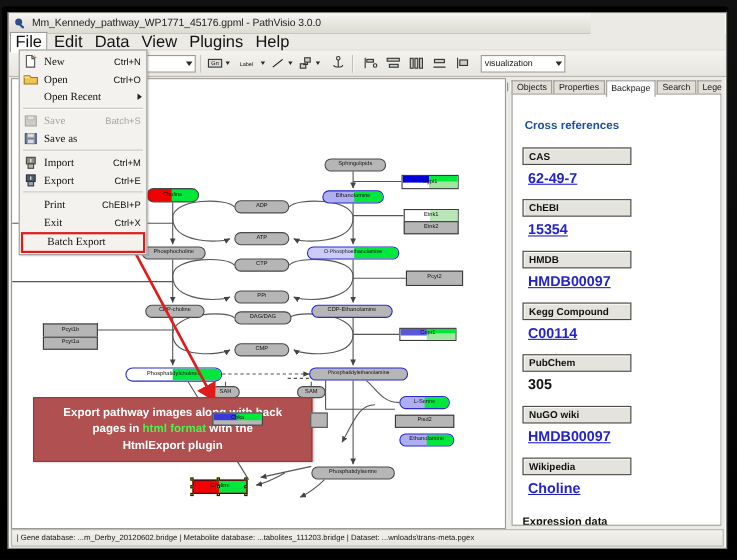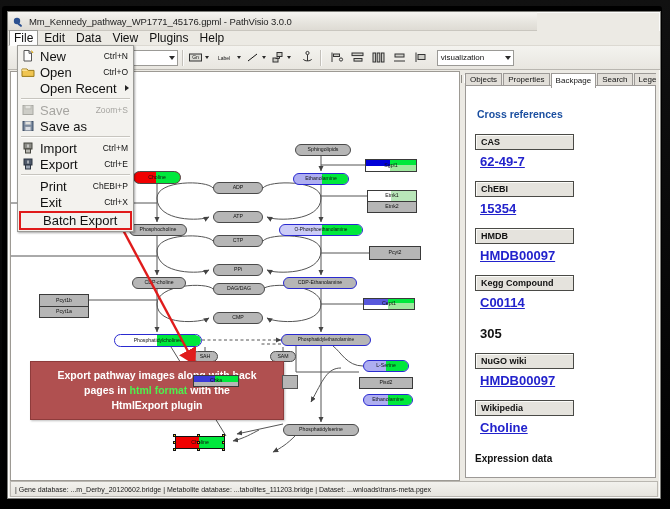--- a/index.html
+++ b/index.html
@@ -37,21 +37,21 @@
     font-size:9.5px;color:#1d1d1d;margin-left:4px;white-space:nowrap;
     letter-spacing:-0.1px;
   }
   
   #menu-bar{
     position:absolute;left:0;top:19px;width:652px;height:14px;
     background:#eceae4;display:flex;align-items:center;
     border-bottom:1px solid #dcd9d2;
   }
   .menu-item{
-    font-size:12px;color:#111;padding:1px 5px;margin-left:1px;white-space:nowrap;
+    font-size:15px;color:#111;padding:1px 5px;margin-left:1px;white-space:nowrap;
   }
   .menu-item.open{
     background:#fdfdfd;border:1px solid #9a9a96;border-bottom-color:#fdfdfd;
     padding:0 4px;position:relative;z-index:60;
   }
   
   #toolbar{
     position:absolute;left:0;top:34px;width:652px;height:23px;
     background:linear-gradient(180deg,#f4f3ef 0%,#e8e6e0 100%);
     border-bottom:1px solid #b9b6b0;
@@ -139,21 +139,21 @@
   #file-menu{
     position:absolute;left:9px;top:33px;width:115px;
     background:#f3f2ee;border:1px solid #9a9a96;
     box-shadow:1px 1px 2px rgba(0,0,0,.35);z-index:70;
     padding:2px 0 1px;
   }
   .fm-row{
     height:16px;display:flex;align-items:center;position:relative;
   }
   .fm-ico{width:16px;height:14px;margin-left:2px;position:relative;flex:none;}
-  .fm-label{font-size:13px;color:#111;margin-left:4px;white-space:nowrap;}
+  .fm-label{font-size:10px;color:#111;margin-left:4px;white-space:nowrap;font-family:Liberation Serif, serif;}
   .fm-label.dim{color:#a6a5a1;}
   .fm-accel{
     position:absolute;right:5px;font-size:8.5px;color:#111;
   }
   .fm-accel.dim{color:#a6a5a1;}
   .fm-sep{height:1px;background:#c7c5bf;margin:2px 3px;border-bottom:1px solid #fdfdfb;}
   .fm-sub{
     position:absolute;right:4px;width:0;height:0;
     border-top:3px solid transparent;border-bottom:3px solid transparent;
     border-left:4px solid #222;
@@ -550,20 +550,21 @@
 
           <div class="xref-hdr">ChEBI</div>
           <div><span class="xref-val">15354</span></div>
 
           <div class="xref-hdr">HMDB</div>
           <div><span class="xref-val">HMDB00097</span></div>
 
           <div class="xref-hdr">Kegg Compound</div>
           <div><span class="xref-val">C00114</span></div>
 
+          <div class="xref-hdr">PubChem</div>
           <div><span class="xref-val plain">305</span></div>
 
           <div class="xref-hdr">NuGO wiki</div>
           <div><span class="xref-val">HMDB00097</span></div>
 
           <div class="xref-hdr">Wikipedia</div>
           <div><span class="xref-val">Choline</span></div>
 
           <div class="expr-title">Expression data</div>
         </div>
@@ -603,21 +604,21 @@
       </div>
       <div class="fm-sep"></div>
       <div class="fm-row">
         <span class="fm-ico">
           <svg width="16" height="14" viewBox="0 0 16 14">
               <rect x="3" y="2.5" width="10" height="9" fill="#cdcdc7" stroke="#a8a8a2"></rect>
               <rect x="5" y="2.5" width="6" height="3.4" fill="#e3e3de" stroke="#bcbcb6"></rect>
             </svg>
         </span>
         <span class="fm-label dim">Save</span>
-        <span class="fm-accel dim">Zoom+S</span>
+        <span class="fm-accel dim">Batch+S</span>
       </div>
       <div class="fm-row">
         <span class="fm-ico">
           <svg width="16" height="14" viewBox="0 0 16 14">
               <rect x="3" y="2.5" width="10" height="9" fill="#6c7f97" stroke="#44546a"></rect>
               <rect x="5" y="2.5" width="6" height="3.4" fill="#e3e3de" stroke="#9aa4b2"></rect>
               <rect x="5" y="7.5" width="6" height="4" fill="#d9dde3" stroke="#8b95a3"></rect>
             </svg>
         </span>
         <span class="fm-label">Save as</span>

